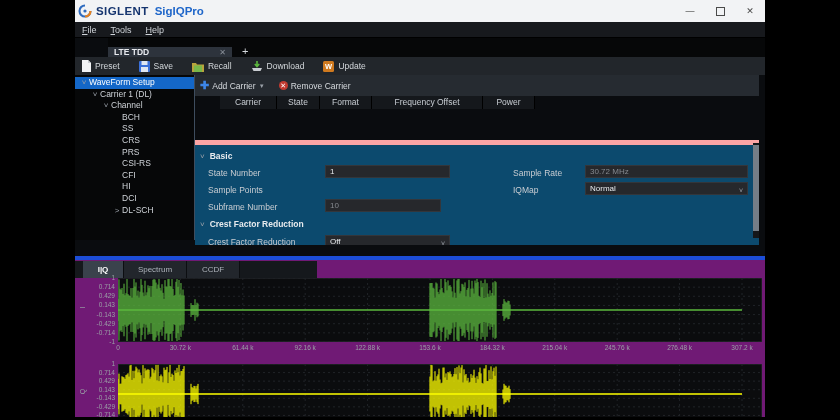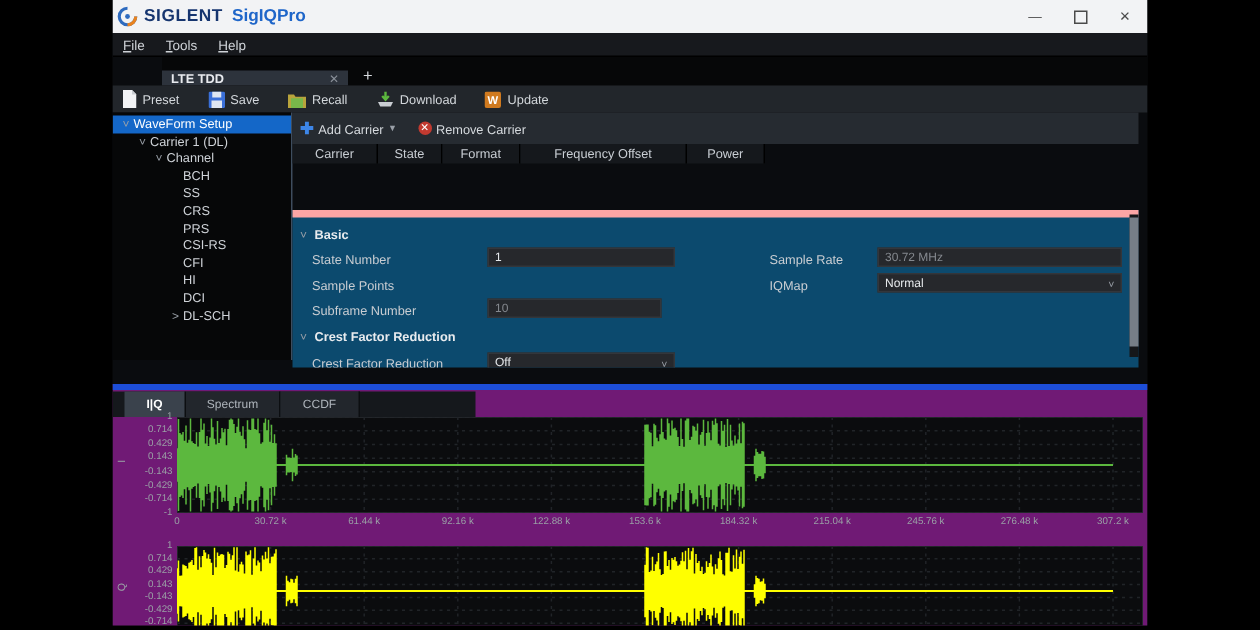--- a/index.html
+++ b/index.html
@@ -35,21 +35,21 @@
   .tree-item{height:11.6px;line-height:11.6px;font-size:8.5px;color:#cfd3d8;white-space:nowrap;display:flex;align-items:center;}
   .tree-item .chev{width:10px;display:inline-block;color:#9aa0a8;font-size:8px;text-align:center;flex:0 0 10px;}
   .tree-item.sel{background:#1467c8;color:#fff;}
 
   
   #carrierbar{position:absolute;left:120px;top:75px;width:564px;height:21px;background:#262b31;display:flex;align-items:center;padding-left:5px;box-sizing:border-box;}
   .cbtn{display:flex;align-items:center;color:#d6dade;font-size:8.5px;margin-right:14px;}
   .plus-icon{color:#3d86e8;font-weight:bold;font-size:11px;margin-right:3px;}
   .caret{color:#9aa0a8;font-size:6px;margin-left:3px;}
   .remove-icon{width:9px;height:9px;border-radius:50%;background:#c23a30;color:#fff;font-size:7px;line-height:9px;text-align:center;margin-right:3px;}
-  #carrier-table{position:absolute;left:120px;top:96px;width:564px;}
+  #carrier-table{position:absolute;left:120px;top:96px;width:564px;padding-left:25px;}
   .trow{display:flex;}
   .th{background:#15181c;color:#c9ced4;font-size:8.5px;height:13px;line-height:13px;text-align:center;border-right:1px solid #000;box-sizing:border-box;}
   .td{background:#1878d4;color:#fff;font-size:8.5px;height:18px;line-height:18px;text-align:center;border-right:1px solid #0f5ca8;box-sizing:border-box;overflow:hidden;white-space:nowrap;}
   .c0{width:57px;} .c1{width:43px;} .c2{width:52px;} .c3{width:111px;} .c4{width:52px;}
   .td.c0{text-align:left;padding-left:4px;} .td.c2{text-align:left;padding-left:4px;}
 
   
   #form{position:absolute;left:120px;top:140px;width:564px;height:100px;background:#0c4a6e;border-top:5px solid #fca5a5;overflow:hidden;}
   .sec-head{position:absolute;font-size:8.5px;font-weight:bold;color:#e8ebee;}
   .sec-head .chev{font-weight:normal;color:#9aa0a8;margin-right:5px;font-size:8px;}

